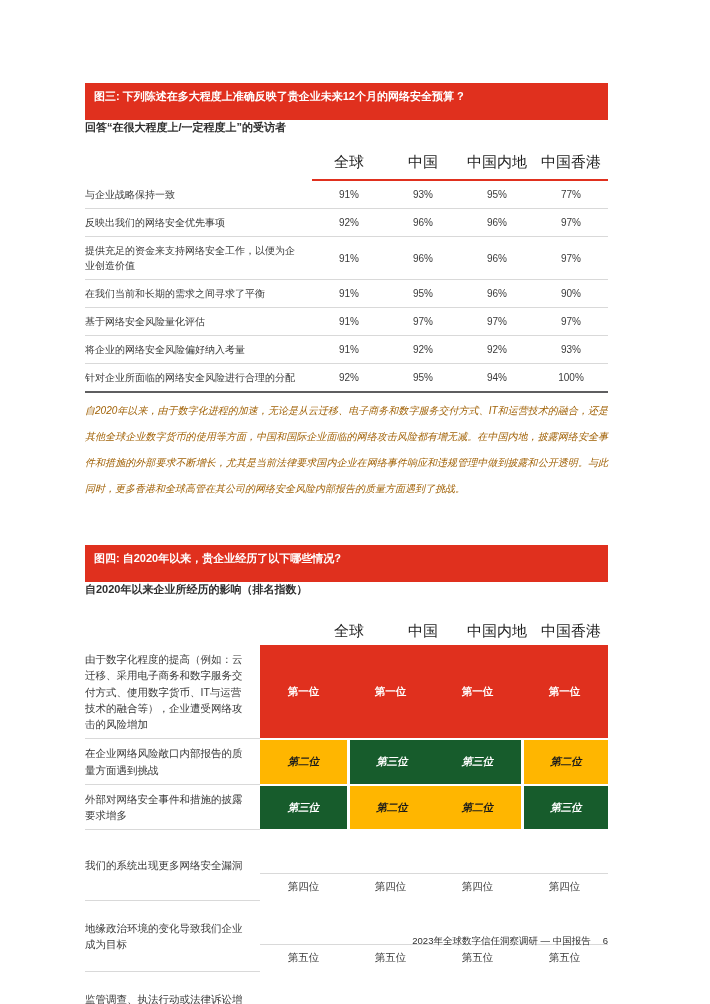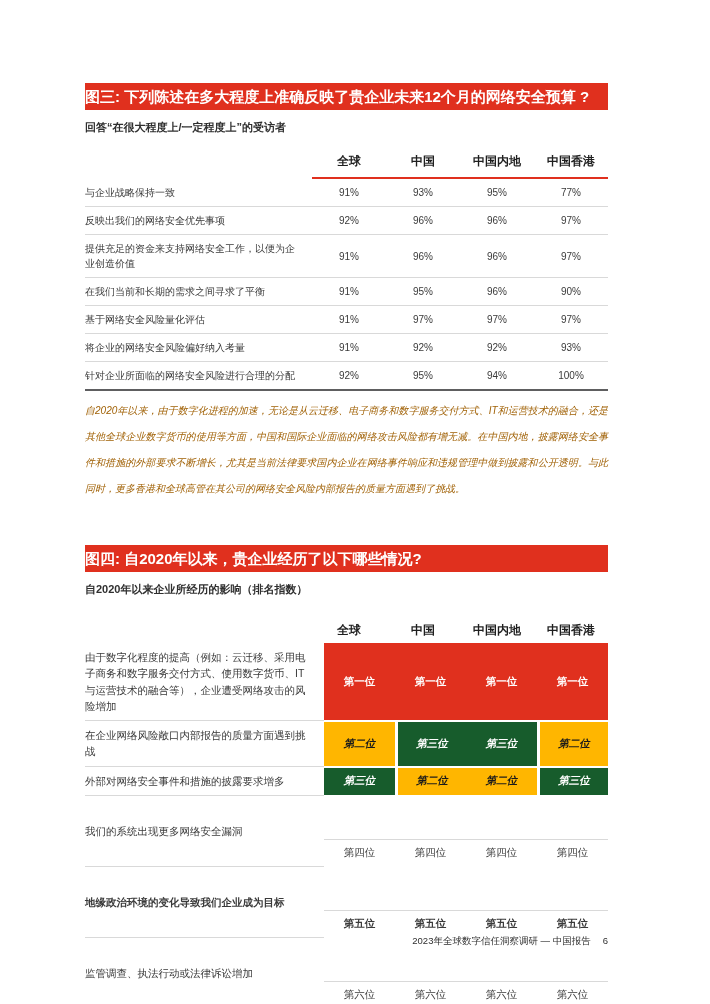--- a/index.html
+++ b/index.html
@@ -1,43 +1,43 @@
 <!DOCTYPE html>
 <html><head>
 <meta charset="utf-8">
 <style>
   html,body{margin:0;padding:0;background:#fff;}
   body{width:710px;height:1004px;font-family:"Liberation Sans","DejaVu Sans",sans-serif;color:#2f2f2f;position:relative;overflow:hidden;}
   .abs{position:absolute;}
   .content-x{left:85px;width:523px;}
 
   
-  .fig-bar{background:#E0301E;color:#fff;font-weight:bold;font-size:15px;height:27px;line-height:27px;box-sizing:border-box;}
+  .fig-bar{background:#E0301E;color:#fff;font-weight:bold;font-size:11px;height:37px;line-height:27px;padding-left:9px;box-sizing:border-box;}
   .fig-sub{font-weight:bold;font-size:11px;color:#2f2f2f;}
 
   
-  .hdr-row{display:flex;font-weight:bold;font-size:12px;color:#1f1f1f;}
+  .hdr-row{display:flex;font-weight:normal;font-size:15px;color:#1f1f1f;}
   .hdr-spacer{flex:1;}
   .hdr-cols{width:296px;display:flex;}
   .hdr-col{width:25%;text-align:center;box-sizing:border-box;}
 
   
   .t1 .hdr-cols{border-bottom:2px solid #E0301E;padding-bottom:7px;}
   .t1-row{display:flex;align-items:center;border-bottom:1px solid #d9d9d9;font-size:10px;color:#3a3a3a;}
   .t1-row:last-child{border-bottom:2px solid #5e5e60;}
   .t1-label{flex:1;padding:6px 12px 6px 0;line-height:1.5;}
   .t1-vals{width:296px;display:flex;align-items:flex-end;}
   .t1-val{width:25%;text-align:center;}
 
   
   .t2 .hdr-row{margin-bottom:4px;}
   .t2-row{display:flex;align-items:stretch;font-size:10.5px;color:#3a3a3a;}
   .t2-label{flex:1;padding:6px 12px 6px 0;display:flex;align-items:center;line-height:1.55;box-sizing:border-box;}
   .t2-row.lined .t2-label{border-top:1px solid #d9d9d9;}
-  .t2-cells{width:284px;display:flex;box-sizing:border-box;}
+  .t2-cells{width:348px;display:flex;box-sizing:border-box;}
   .t2-cells.gap{margin-top:2px;font-style:italic;}
   .t2-cells.plainline{border-top:1px solid #d9d9d9;margin-top:44px;}
   .rank-cell{width:25%;display:flex;align-items:center;justify-content:center;box-sizing:border-box;text-align:center;}
   .rank-cell.bold{font-weight:bold;}
   .t2-row.rowmin .rank-cell, .t2-row.rowmin .t2-label{min-height:26px;}
   .t2-bottom{border-bottom:2px solid #5e5e60;}
 
   
   .body-para{font-size:10px;line-height:26px;text-align:justify;color:#a16207;font-style:italic;}
 
@@ -180,21 +180,21 @@
   <div class="t2-row lined rowmin">
     <div class="t2-label">我们的系统出现更多网络安全漏洞</div>
     <div class="t2-cells plainline">
       <div class="rank-cell">第四位</div>
       <div class="rank-cell">第四位</div>
       <div class="rank-cell">第四位</div>
       <div class="rank-cell">第四位</div>
     </div>
   </div>
 
-  <div class="t2-row lined rowmin" style="min-height:32px;font-weight:bold;">
+  <div class="t2-row lined rowmin" style="min-height:32px;">
     <div class="t2-label">地缘政治环境的变化导致我们企业成为目标</div>
     <div class="t2-cells plainline">
       <div class="rank-cell">第五位</div>
       <div class="rank-cell">第五位</div>
       <div class="rank-cell">第五位</div>
       <div class="rank-cell">第五位</div>
     </div>
   </div>
 
   <div class="t2-row lined rowmin" style="min-height:30px;">

